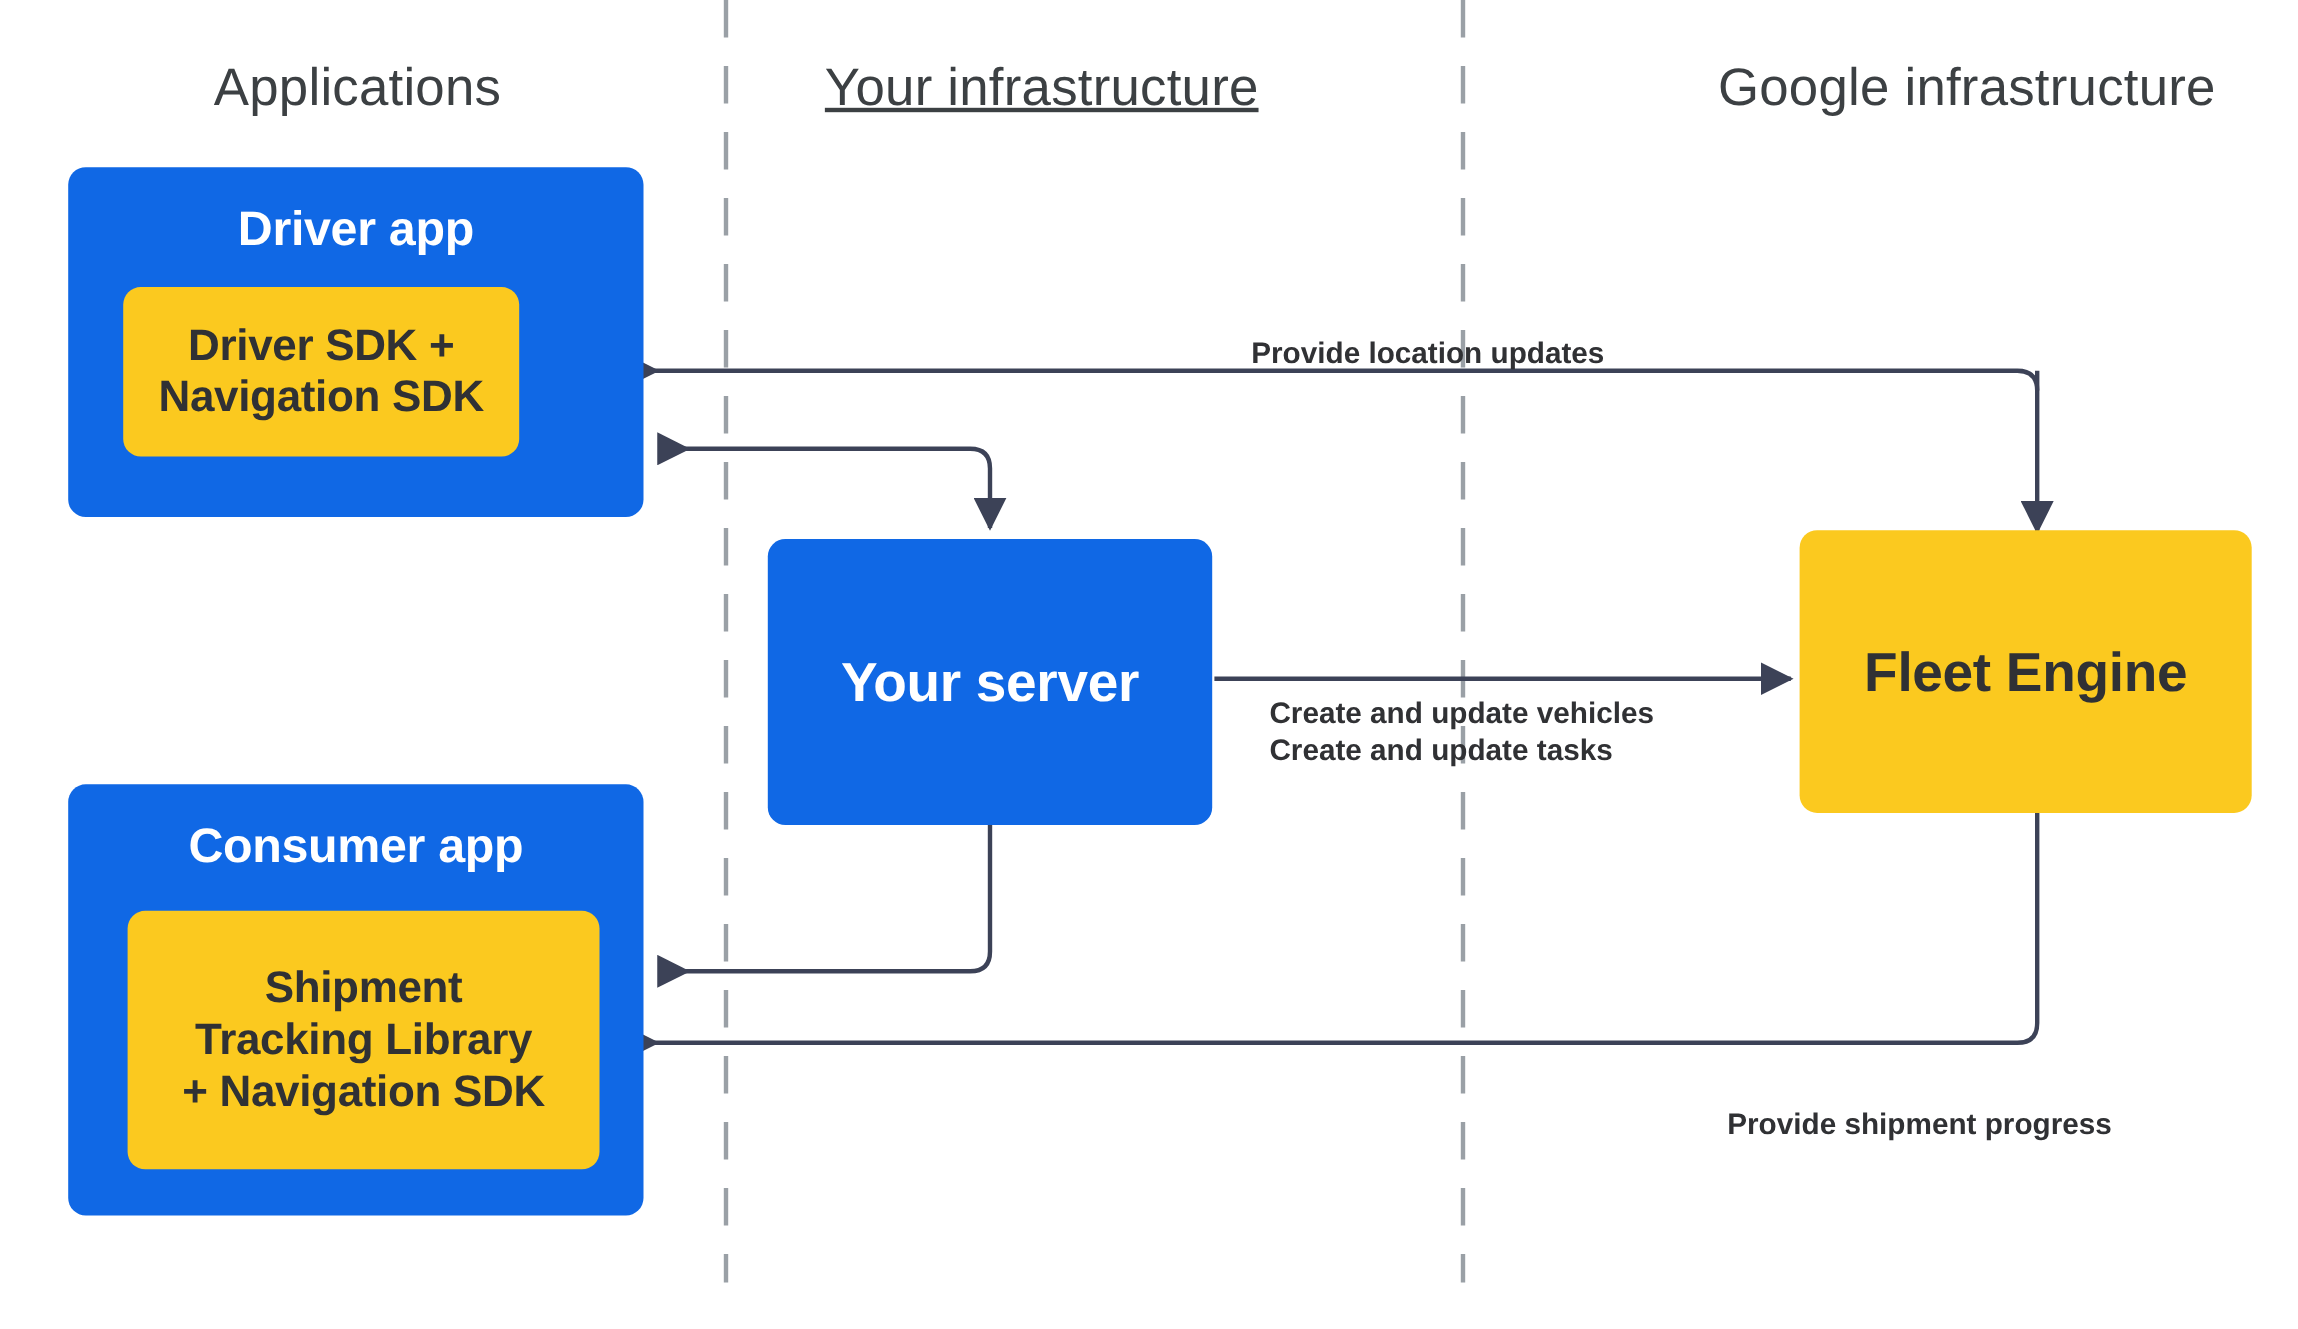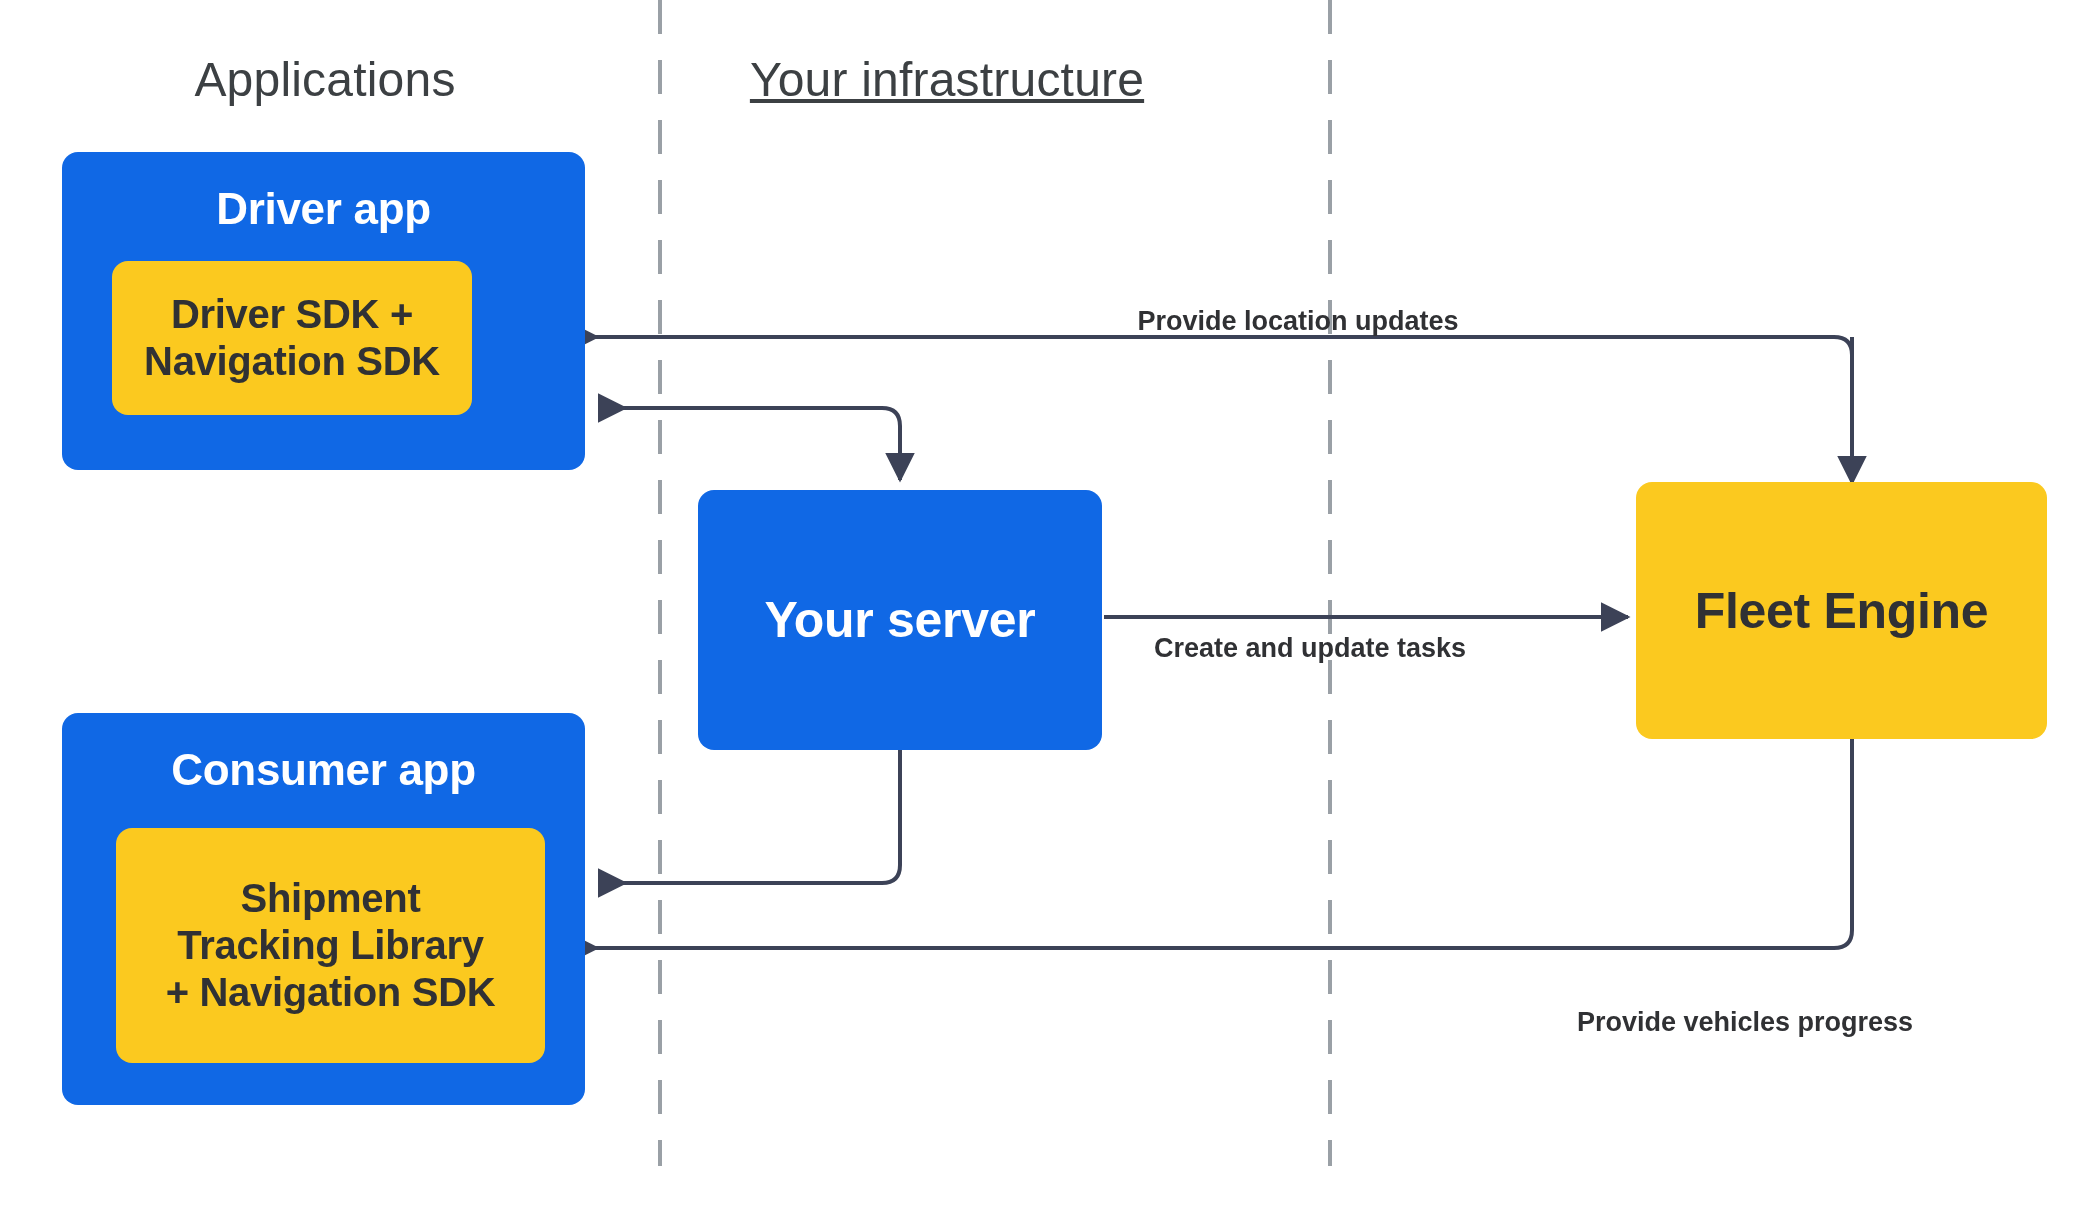--- a/index.html
+++ b/index.html
@@ -145,20 +145,21 @@
 
     <g>
       <path d="M 1852 739 L 1852 930 Q 1852 948 1834 948 L 572 948" fill="none" stroke="#3c4257" stroke-width="4" marker-end="url(#arrow-left)"></path>
     </g>
   </svg>
 
   <div class="column-header" style="left:325px; top:52px;">Applications</div>
 
   <div class="column-header" style="left:947px; top:52px;text-decoration:underline;">Your infrastructure</div>
 
+  <div class="column-header" style="left:1788px; top:52px;">Google infrastructure</div>
 
   <div class="box box-blue" style="left:62px; top:152px; width:523px; height:318px;">
     <div class="app-title" style="top:32px;">Driver app</div>
   </div>
   <div class="box box-yellow" style="left:112px; top:261px; width:360px; height:154px;">
     <div class="sdk-label">
       <div>Driver SDK +</div>
       <div>Navigation SDK</div>
     </div>
   </div>
@@ -178,18 +179,19 @@
     <div class="server-label">Your server</div>
   </div>
 
   <div class="box box-yellow" style="left:1636px; top:482px; width:411px; height:257px;">
     <div class="engine-label">Fleet Engine</div>
   </div>
 
   <div class="edge-label centered" style="left:1298px; top:272px;margin-top:32px;">Provide location updates</div>
 
   <div class="edge-label" style="left:1154px; top:631px;">
+    <div>Create and update vehicles</div>
     <div>Create and update tasks</div>
   </div>
 
-  <div class="edge-label centered" style="left:1745px; top:1005px;">Provide vehicles progress</div>
+  <div class="edge-label centered" style="left:1745px; top:1005px;">Provide shipment progress</div>
 
 </div>
 
 </body></html>

